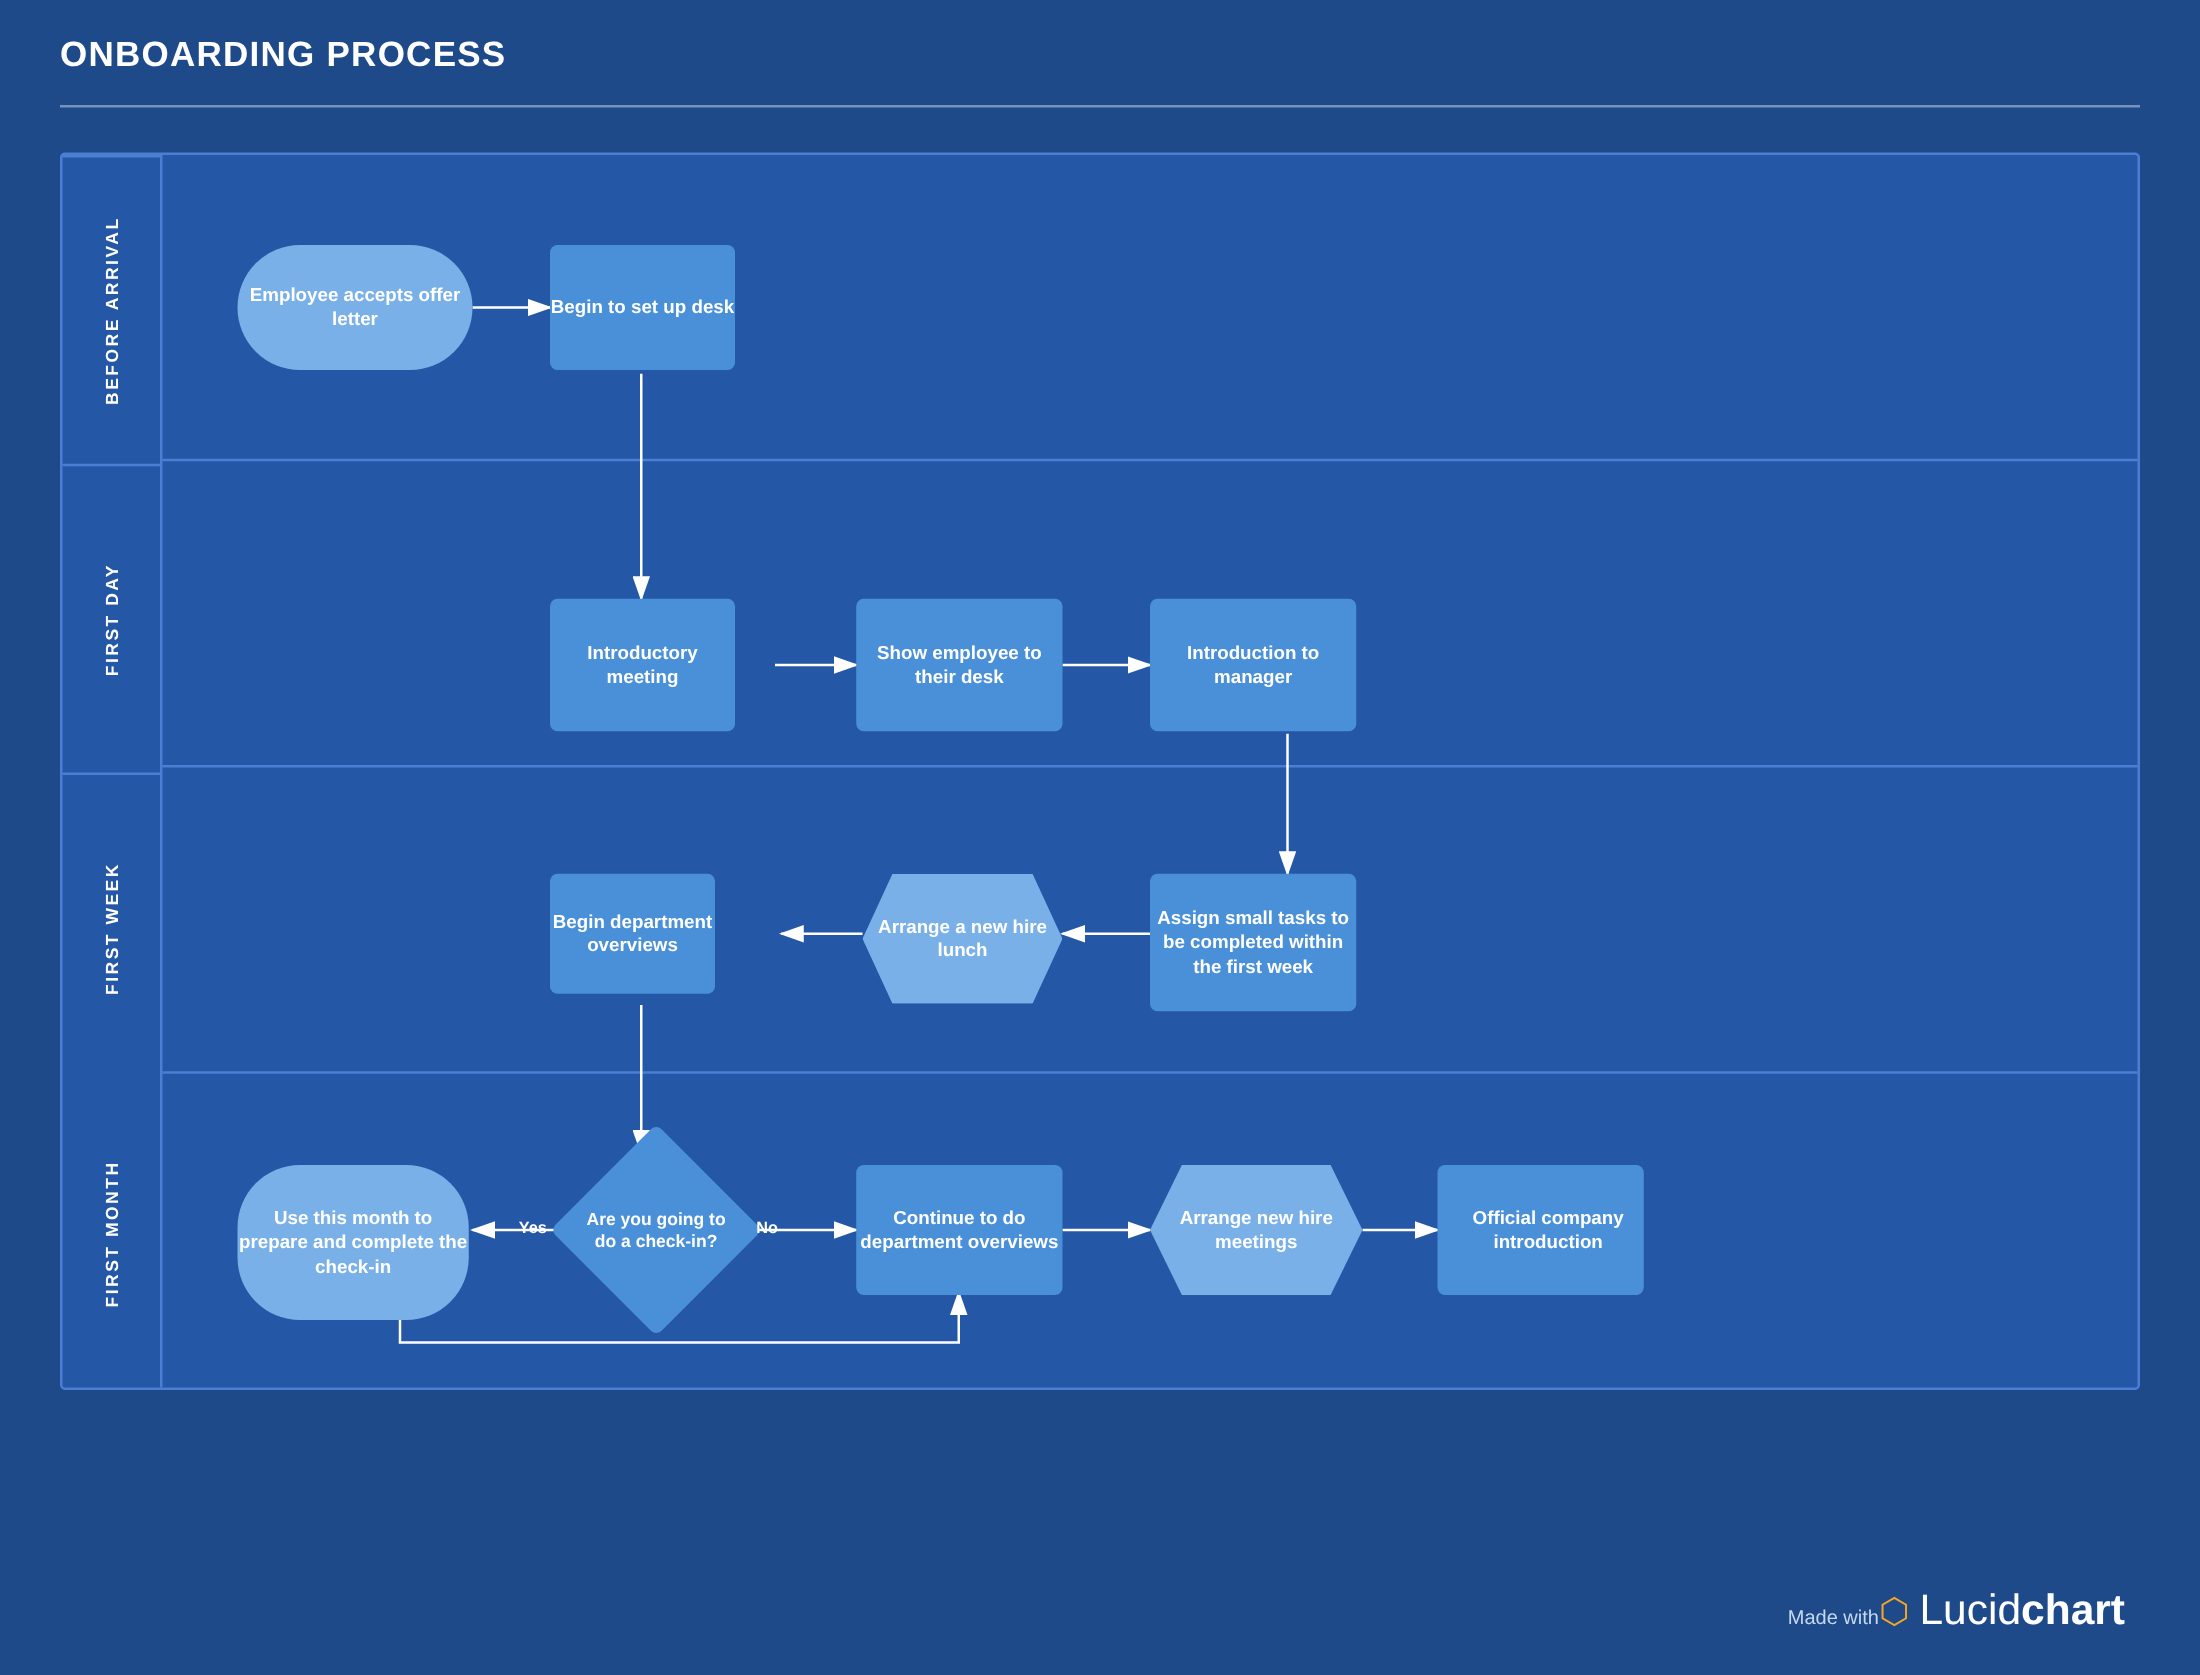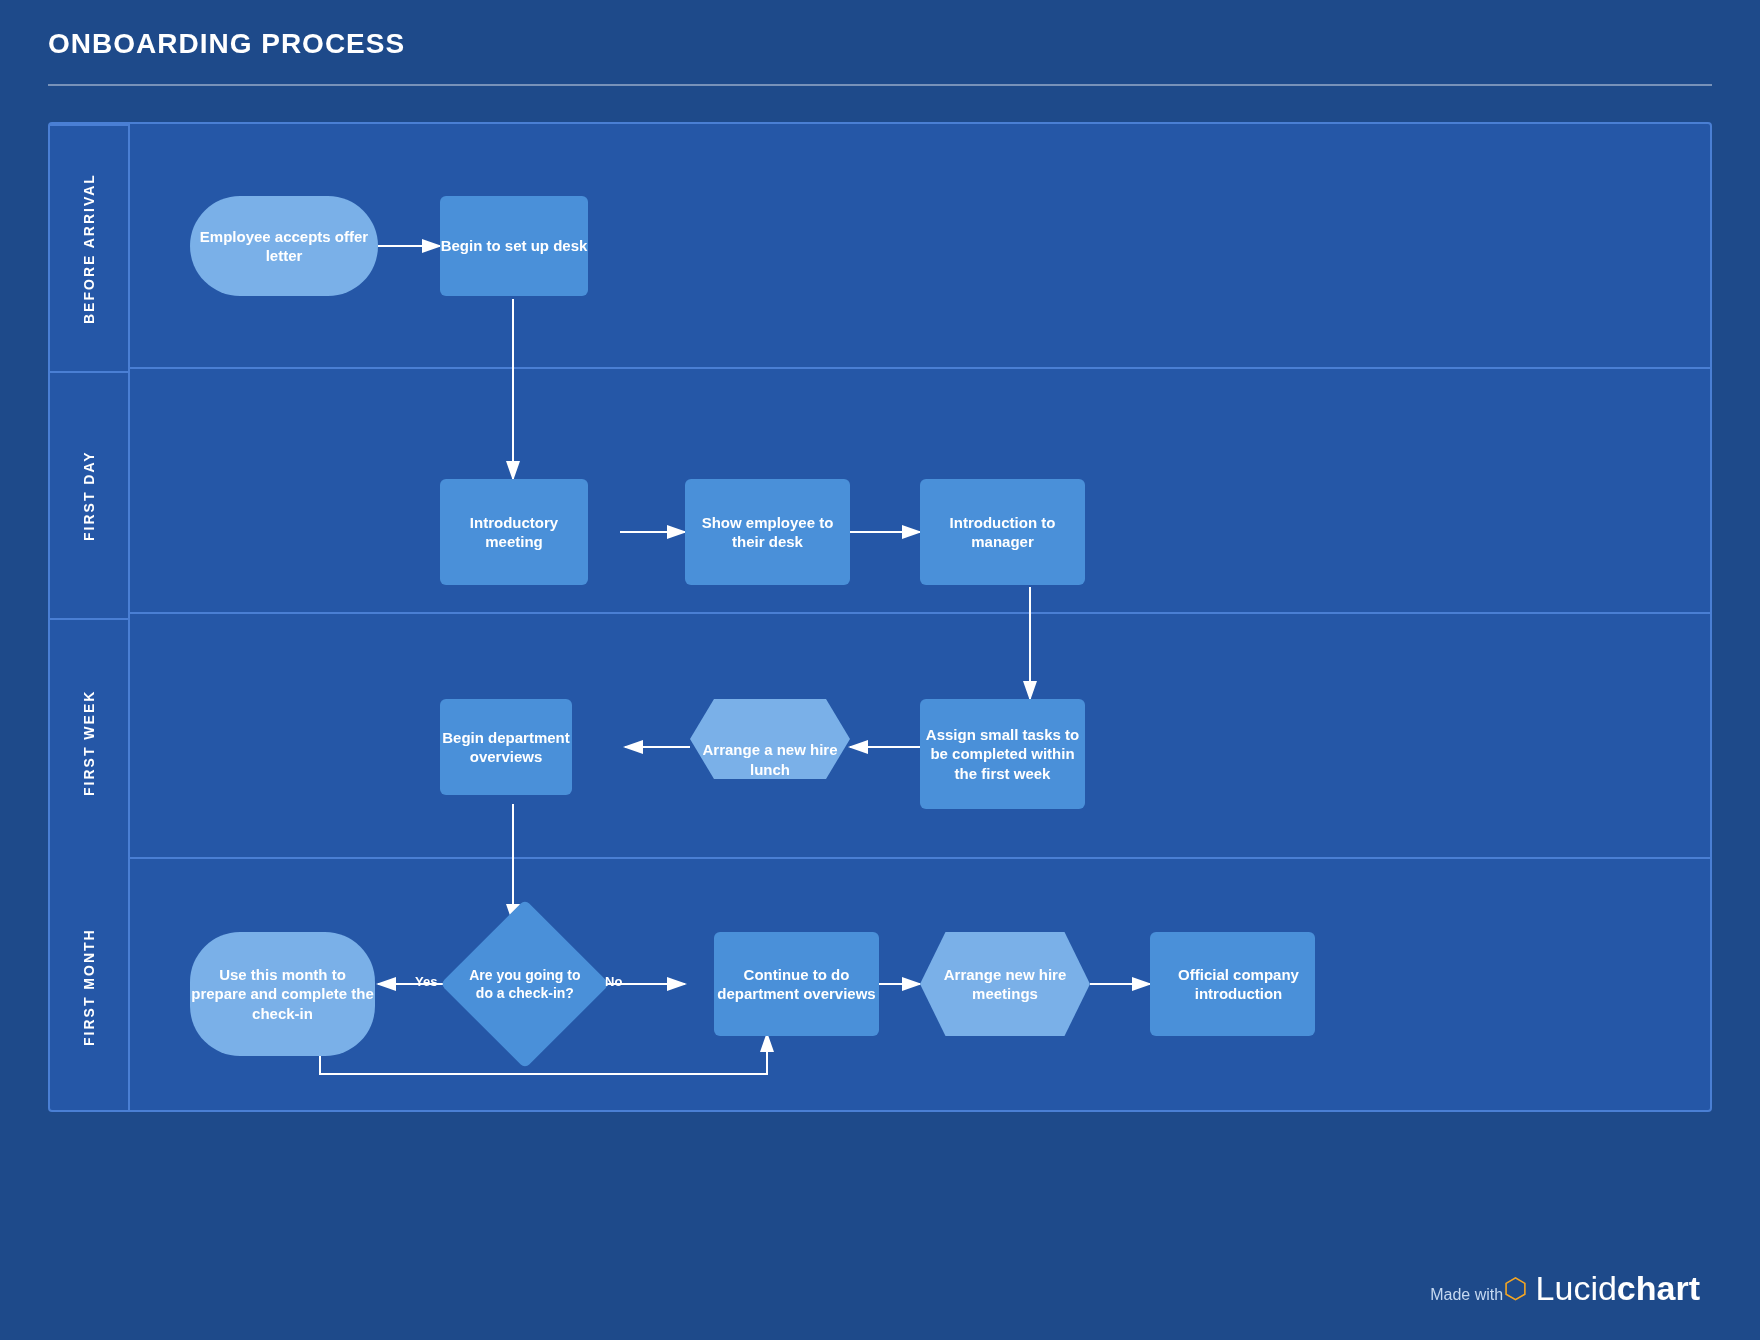--- a/index.html
+++ b/index.html
@@ -249,21 +249,21 @@
       </div>
 
       <div class="node node-rect" style="left:790px; top:355px; width:165px; height:106px;">
         <span>Introduction to manager</span>
       </div>
 
       <div class="node node-rect" style="left:310px; top:575px; width:132px; height:96px;">
         <span>Begin department overviews</span>
       </div>
 
-      <div class="node node-hexagon" style="left:560px; top:575px; width:160px; height:80px;align-items:flex-end;">
+      <div class="node node-hexagon" style="left:560px; top:575px; width:160px; height:104px;">
         <span>Arrange a new hire lunch</span>
       </div>
 
       <div class="node node-rect" style="left:790px; top:575px; width:165px; height:110px;">
         <span>Assign small tasks to be completed within the first week</span>
       </div>
 
       <div class="node node-rounded" style="left:60px; top:808px; width:185px; height:124px;">
         <span>Use this month to prepare and complete the check-in</span>
       </div>
@@ -271,21 +271,21 @@
       <div style="position:absolute; left:335px; top:800px; width:120px; height:120px;">
         <div class="node node-diamond" style="left:0; top:0; width:120px; height:120px;">
           <div class="node-diamond-text">Are you going to do a check-in?</div>
         </div>
       </div>
 
       <div style="position:absolute; left:285px; top:850px; color:white; font-size:13px; font-weight:700;">Yes</div>
 
       <div style="position:absolute; left:475px; top:850px; color:white; font-size:13px; font-weight:700;">No</div>
 
-      <div class="node node-rect" style="left:555px; top:808px; width:165px; height:104px;margin-left:29px;">
+      <div class="node node-rect" style="left:555px; top:808px; width:165px; height:104px;">
         <span>Continue to do department overviews</span>
       </div>
 
       <div class="node node-hexagon" style="left:790px; top:808px; width:170px; height:104px;">
         <span>Arrange new hire meetings</span>
       </div>
 
       <div class="node node-rect" style="left:1020px; top:808px; width:165px; height:104px;padding-left:12px;">
         <span>Official company introduction</span>
       </div>

